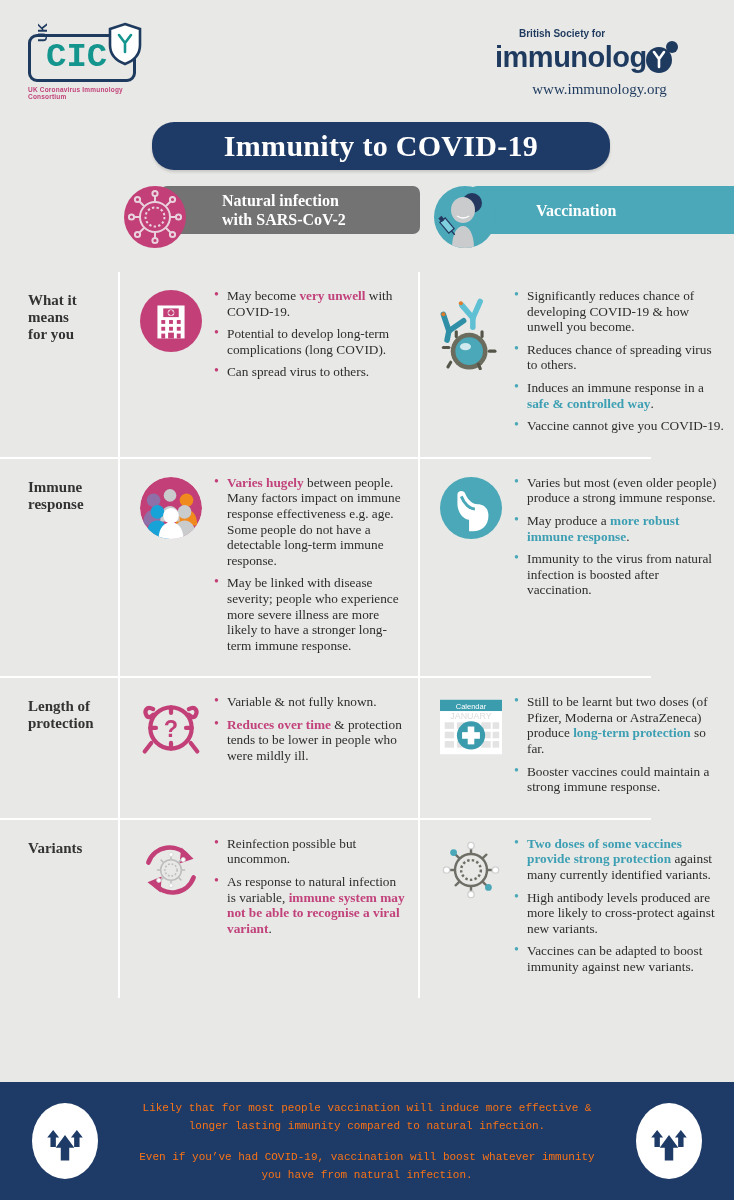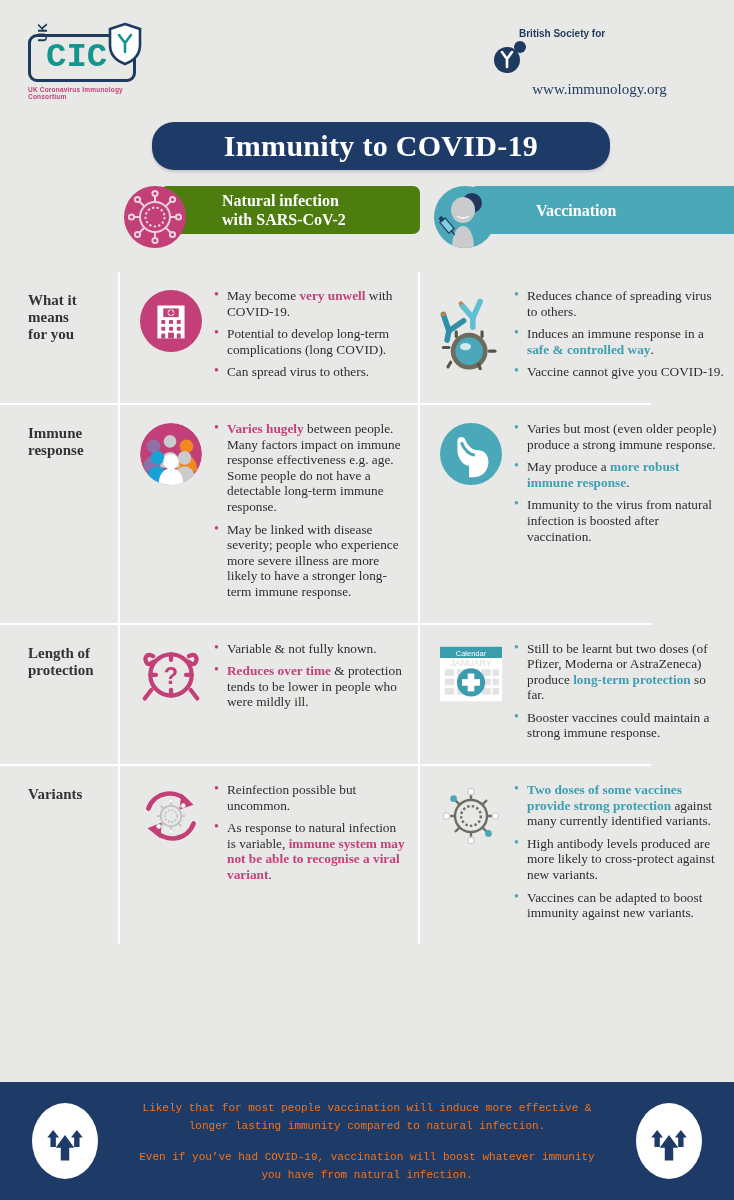--- a/index.html
+++ b/index.html
@@ -83,21 +83,21 @@
   }
   .chead .bar span{
     color:#fff; font-family:"Liberation Serif", serif;
     font-weight:bold; font-size:16px; line-height:19px;
   }
   .chead .circ{
     position:absolute; top:0px; width:62px; height:62px; border-radius:50%;
     overflow:hidden;
   }
   #chead-natural{ left:124px; }
-  #chead-natural .bar{ left:36px; width:260px; background:#4d7c0f; padding-left:62px; }
+  #chead-natural .bar{ left:36px; width:260px; background:#737373; padding-left:62px; }
   #chead-natural .circ{ background:#c24077; }
   #chead-vaccination{ left:434px; }
   #chead-vaccination .bar{ left:36px; width:276px; background:#4aa8b8; padding-left:66px; }
   #chead-vaccination .circ{ background:#4aa8b8; }
 
   
   .table{ position:absolute; left:0; top:272px; width:651px; }
   .row{ display:flex; position:relative; border-bottom:2px solid #fff; }
   .row:last-child{ border-bottom:none; }
   .cell-label{
@@ -165,20 +165,21 @@
           <path d="M19 2 L34 7 V23 C34 33 27 39 19 42 C11 39 4 33 4 23 V7 Z" fill="#ffffff" stroke="#1e3a5f" stroke-width="2.6"></path>
           <path d="M19 30 V21 M19 21 L13 13 M19 21 L25 13" fill="none" stroke="#14968e" stroke-width="2.6" stroke-linecap="round"></path>
         </svg>
       </div>
       <div class="ukcic-sub">UK Coronavirus Immunology Consortium</div>
     </div>
 
     <div class="bsi-logo">
       <div class="bsi-top">British Society for</div>
       <div class="bsi-mainrow">
+        <div class="bsi-main">immunolog</div>
         <div class="bsi-y">
           <svg viewBox="0 0 34 34" width="34" height="34">
             <circle cx="15" cy="20" r="13" fill="#1e3a5f"></circle>
             <circle cx="28" cy="7" r="6" fill="#1e3a5f"></circle>
             <path d="M15 27 V19 M15 19 L10 12 M15 19 L20 12" fill="none" stroke="#ffffff" stroke-width="2.6" stroke-linecap="round"></path>
           </svg>
         </div>
       </div>
       <div class="bsi-url">www.immunology.org</div>
     </div>
@@ -303,20 +304,21 @@
               <path d="M22 50 L22 45"></path>
                 <path d="M50 50 L50 45"></path>
               <path d="M16 78 L13 83"></path>
                 <path d="M46 80 L48 85"></path>
               <path d="M14 62 L8 62"></path>
                 <path d="M58 66 L64 66"></path>
             </g>
           </svg>
         </div>
         <ul class="points">
+          <li><span>Significantly reduces chance of developing COVID-19 &amp; how unwell you become.</span></li>
           <li><span>Reduces chance of spreading virus to others.</span></li>
           <li><span>Induces an immune response in a </span><span class="hl-teal">safe &amp; controlled way</span><span>.</span></li>
           <li><span>Vaccine cannot give you COVID-19.</span></li>
         </ul>
       </div>
     </div>
 
     <div class="row">
       <div class="cell-label">
         <h3>

